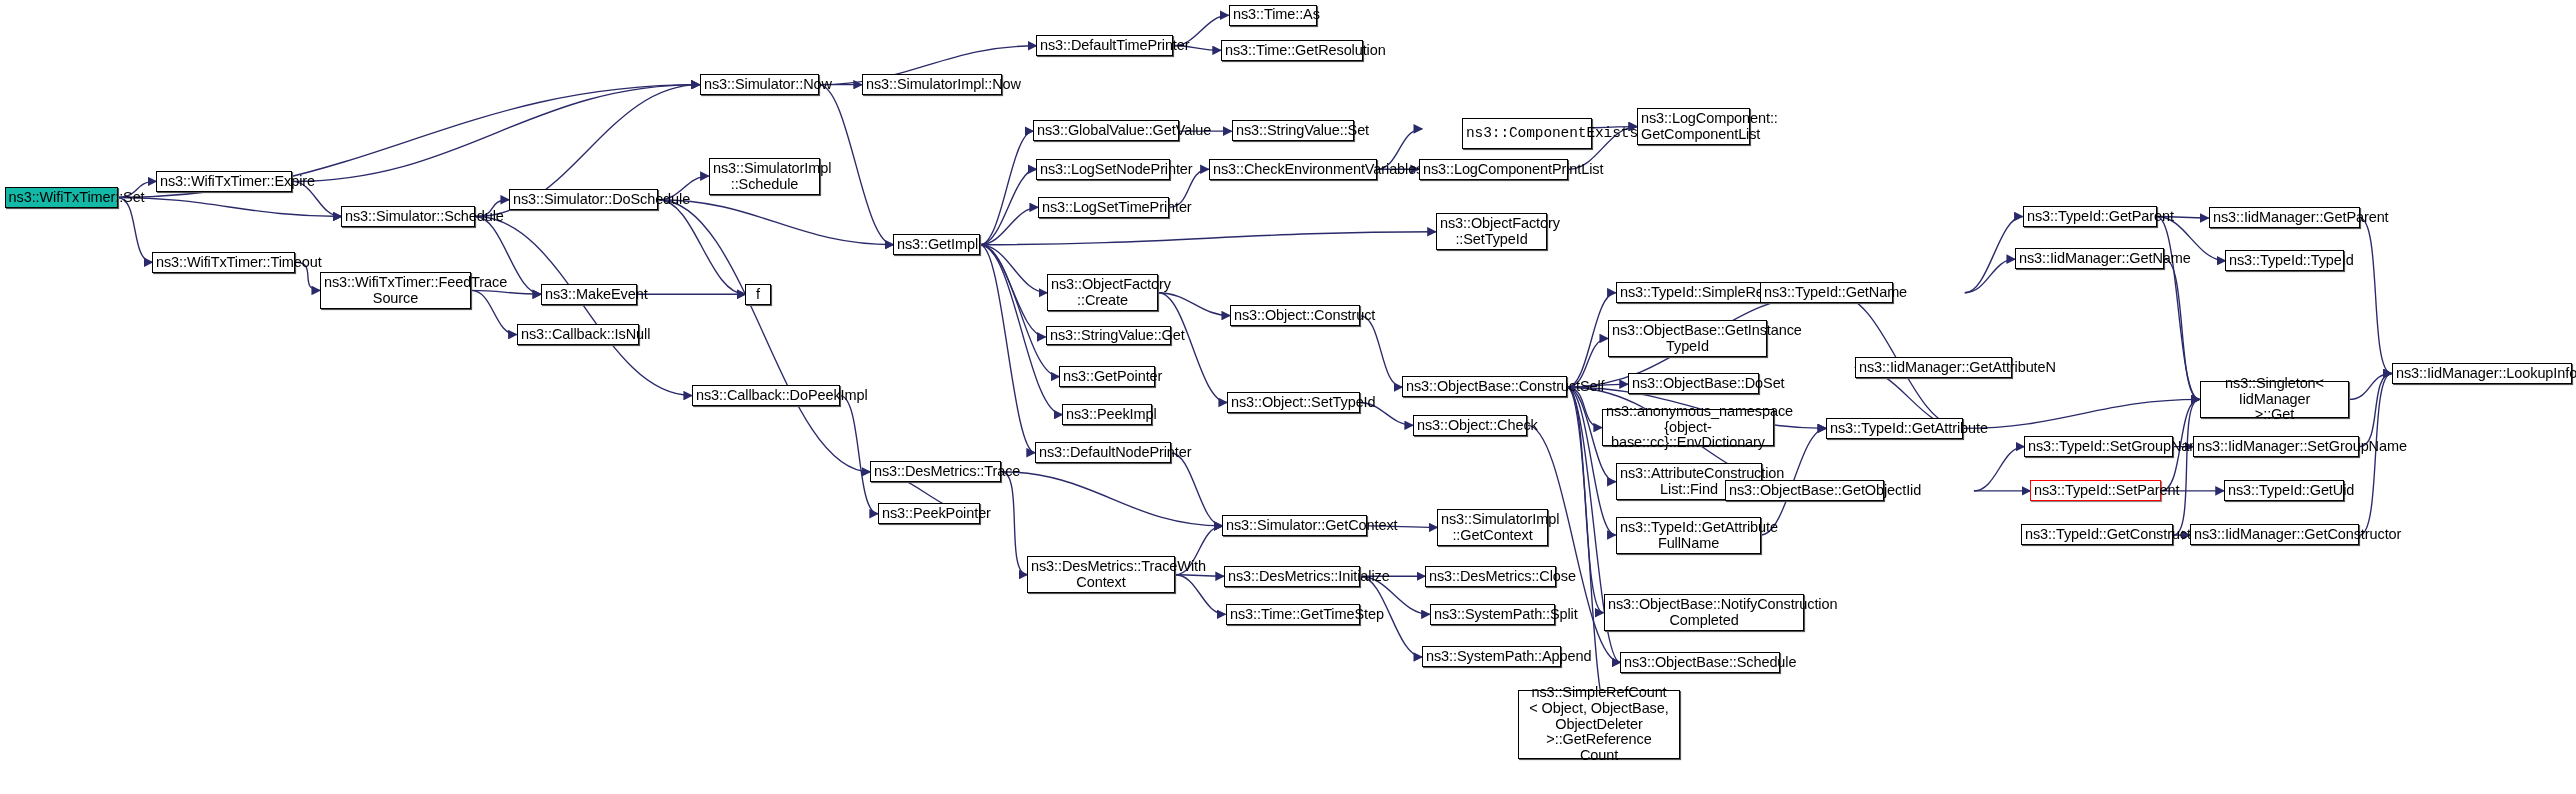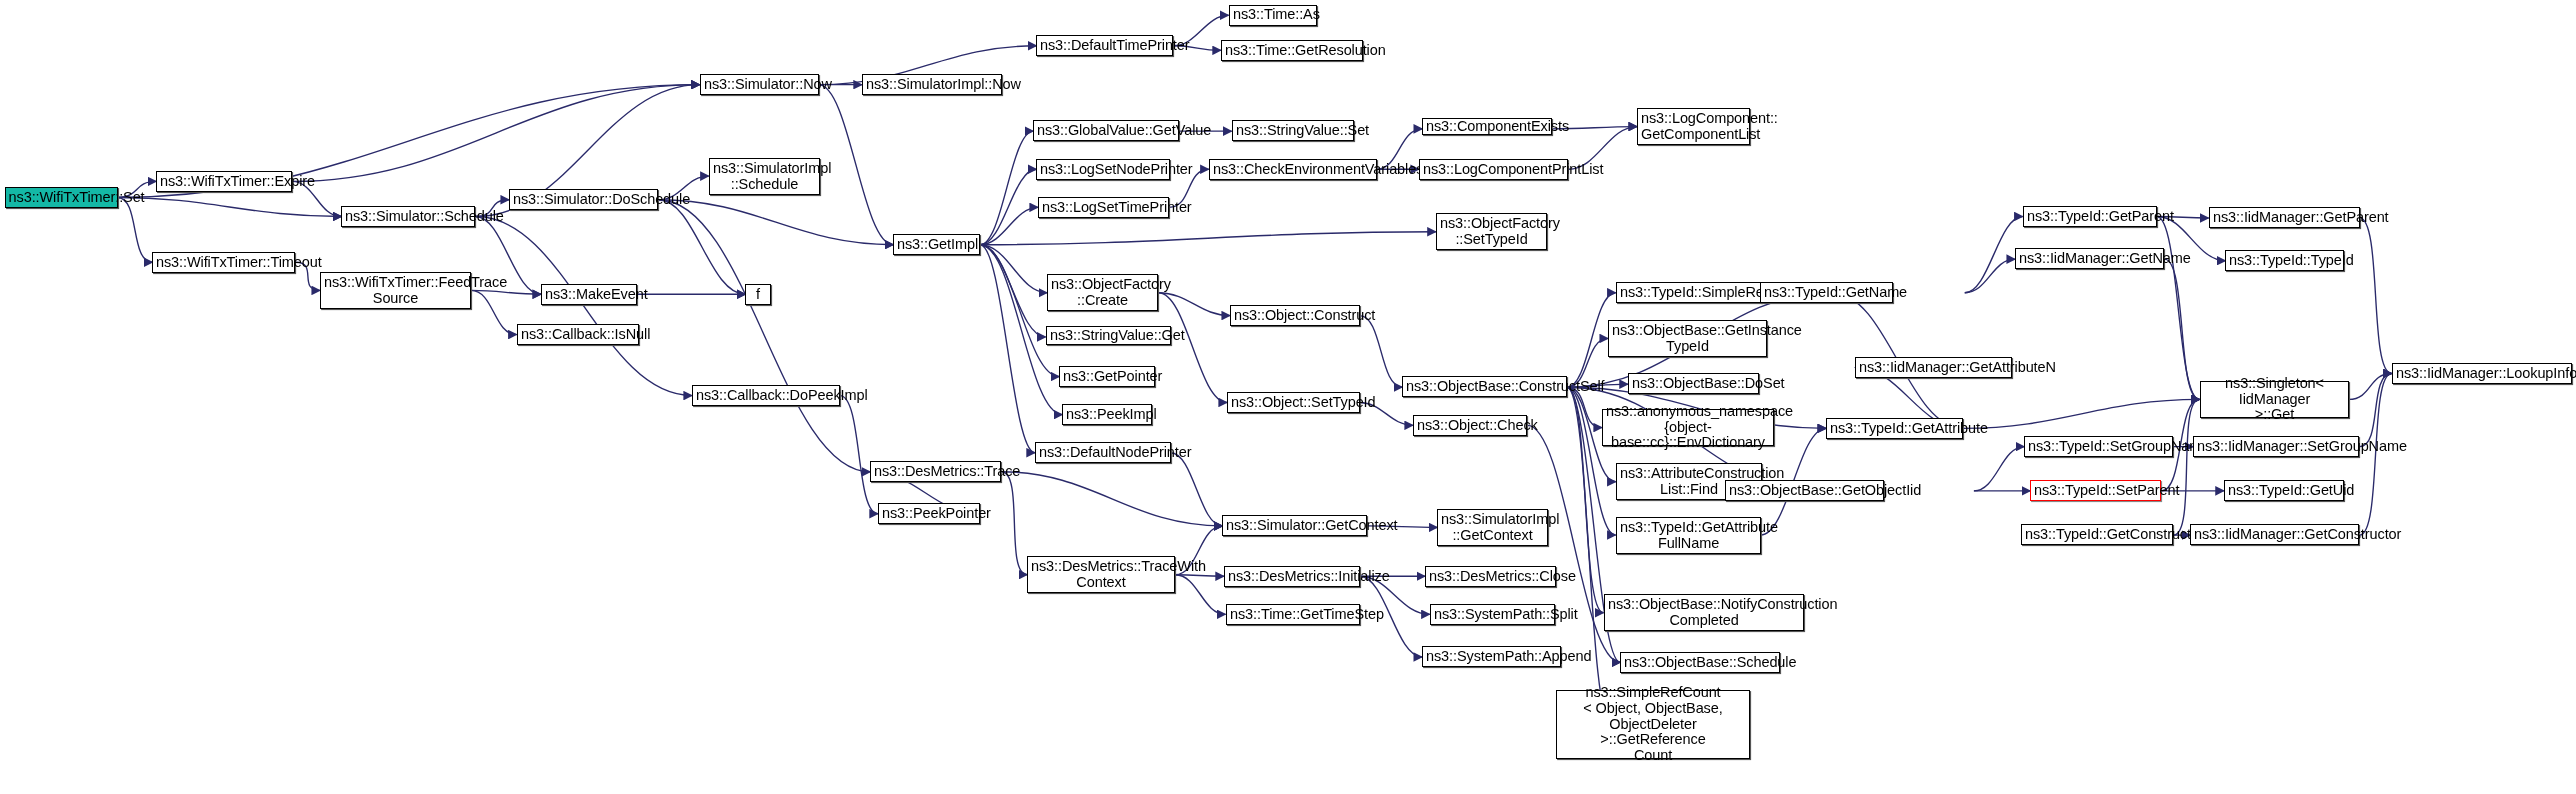--- a/index.html
+++ b/index.html
@@ -156,21 +156,21 @@
       <div class="node" style="left: 509px; top: 189px; width: 149px; height: 21.3px;"><span>ns3::Simulator::DoSchedule</span></div>
       <div class="node" style="left: 709px; top: 158px; width: 111px; height: 37px;"><span>ns3::SimulatorImpl
 ::Schedule</span></div>
       <div class="node" style="left: 541px; top: 284px; width: 96px; height: 21.3px;"><span>ns3::MakeEvent</span></div>
       <div class="node" style="left: 745px; top: 284px; width: 26px; height: 21.3px;"><span>f</span></div>
       <div class="node" style="left: 517px; top: 324px; width: 122px; height: 21.3px;"><span>ns3::Callback::IsNull</span></div>
       <div class="node" style="left: 692px; top: 385px; width: 148px; height: 21.3px;"><span>ns3::Callback::DoPeekImpl</span></div>
       <div class="node" style="left: 893px; top: 234px; width: 87px; height: 21.3px;"><span>ns3::GetImpl</span></div>
       <div class="node" style="left: 1033px; top: 120px; width: 146px; height: 21.3px;"><span>ns3::GlobalValue::GetValue</span></div>
       <div class="node" style="left: 1232px; top: 120px; width: 122px; height: 21.3px;"><span>ns3::StringValue::Set</span></div>
-      <div class="node" style="left: 1422px; top: 118px; width: 130px; height: 17px;"><span>ns3::ComponentExists</span></div>
+      <div class="node" style="left: 1462px; top: 118px; width: 130px; height: 31px; font-family: Liberation Mono, monospace;"><span>ns3::ComponentExists</span></div>
       <div class="node" style="left: 1637px; top: 108px; width: 113px; height: 37px;"><span>ns3::LogComponent::
 GetComponentList</span></div>
       <div class="node" style="left: 1036px; top: 159px; width: 134px; height: 21.3px;"><span>ns3::LogSetNodePrinter</span></div>
       <div class="node" style="left: 1209px; top: 159px; width: 168px; height: 21.3px;"><span>ns3::CheckEnvironmentVariables</span></div>
       <div class="node" style="left: 1419px; top: 159px; width: 149px; height: 21.3px;"><span>ns3::LogComponentPrintList</span></div>
       <div class="node" style="left: 1038px; top: 197px; width: 131px; height: 21.3px;"><span>ns3::LogSetTimePrinter</span></div>
       <div class="node" style="left: 1436px; top: 213px; width: 111px; height: 37px;"><span>ns3::ObjectFactory
 ::SetTypeId</span></div>
       <div class="node" style="left: 1047px; top: 274px; width: 111px; height: 37px;"><span>ns3::ObjectFactory
 ::Create</span></div>
@@ -188,21 +188,21 @@
       <div class="node" style="left: 1628px; top: 373px; width: 131px; height: 21.3px;"><span>ns3::ObjectBase::DoSet</span></div>
       <div class="node" style="left: 1602px; top: 409px; width: 172px; height: 37px;"><span>ns3::anonymous_namespace
 {object-base::cc}::EnvDictionary</span></div>
       <div class="node" style="left: 1616px; top: 463px; width: 146px; height: 37px;"><span>ns3::AttributeConstruction
 List::Find</span></div>
       <div class="node" style="left: 1616px; top: 517px; width: 145px; height: 37px;"><span>ns3::TypeId::GetAttribute
 FullName</span></div>
       <div class="node" style="left: 1604px; top: 594px; width: 200px; height: 37px;"><span>ns3::ObjectBase::NotifyConstruction
 Completed</span></div>
       <div class="node" style="left: 1620px; top: 652px; width: 160px; height: 21.3px;"><span>ns3::ObjectBase::Schedule</span></div>
-      <div class="node" style="left: 1556px; top: 690px; width: 194px; height: 69px;"><span>ns3::SimpleRefCount
+      <div class="node" style="left: 1518px; top: 690px; width: 162px; height: 69px;"><span>ns3::SimpleRefCount
 &lt; Object, ObjectBase,
 ObjectDeleter &gt;::GetReference
 Count</span></div>
       <div class="node" style="left: 1760px; top: 282px; width: 133px; height: 21.3px;"><span>ns3::TypeId::GetName</span></div>
       <div class="node" style="left: 1826px; top: 418px; width: 137px; height: 21.3px;"><span>ns3::TypeId::GetAttribute</span></div>
       <div class="node" style="left: 1725px; top: 480px; width: 159px; height: 21.3px;"><span>ns3::ObjectBase::GetObjectIid</span></div>
       <div class="node" style="left: 1855px; top: 357px; width: 157px; height: 21.3px; align-items: center;"><span>ns3::IidManager::GetAttributeN</span></div>
       <div class="node" style="left: 2024px; top: 436px; width: 149px; height: 21.3px;"><span>ns3::TypeId::SetGroupName</span></div>
       <div class="node highlight" style="left: 2030px; top: 480px; width: 131px; height: 21.3px;"><span>ns3::TypeId::SetParent</span></div>
       <div class="node" style="left: 2021px; top: 524px; width: 152px; height: 21.3px;"><span>ns3::TypeId::GetConstructor</span></div>

